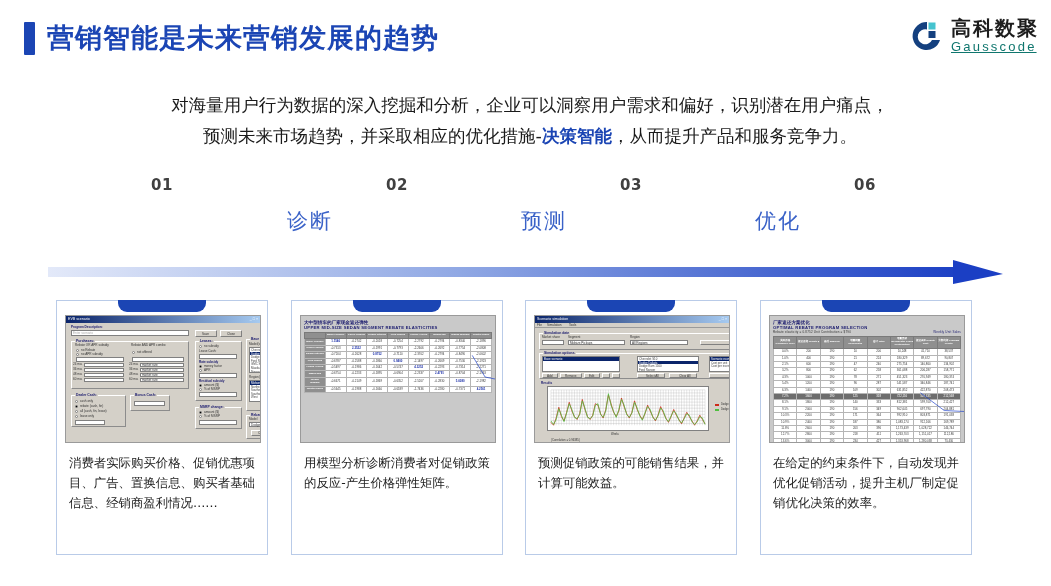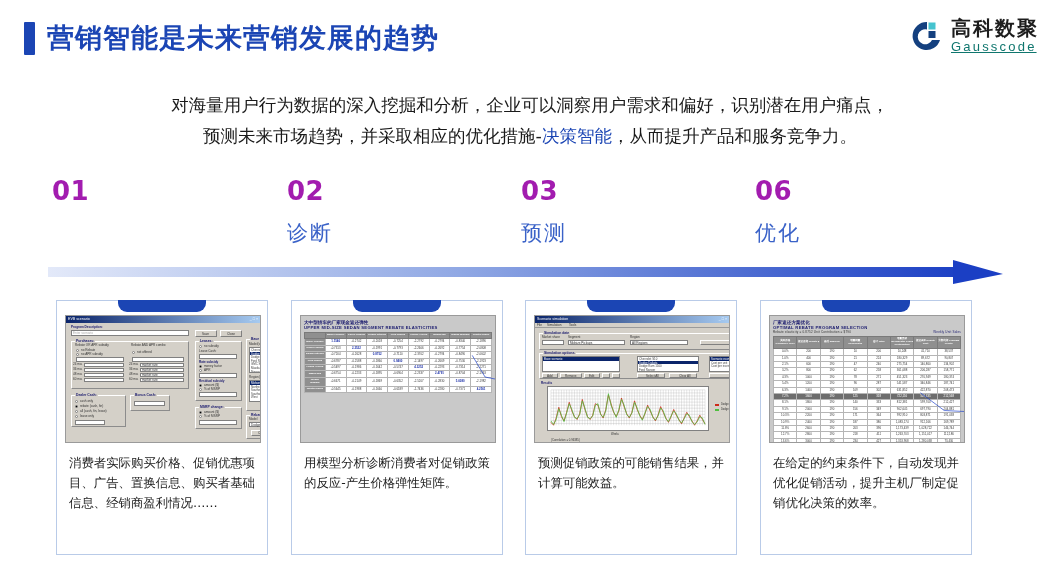--- a/index.html
+++ b/index.html
@@ -22,27 +22,27 @@
   .logo-mark { width:34px; height:34px; position:relative; margin-right:7px; }
   .logo-text { display:flex; flex-direction:column; justify-content:center; }
   .logo-cn { font-size:20px; font-weight:bold; color:#1d1d1d; letter-spacing:2px; line-height:1.05;
              font-family:"DejaVu Sans","Liberation Sans",sans-serif; }
   .logo-en { font-size:13px; color:#0f766e; letter-spacing:2.2px; line-height:1.2;text-decoration:underline; }
 
   
   .para { position:absolute; left:50px; top:90px; width:960px; text-align:center;
           font-size:17.5px; line-height:31px; color:#1a1a1a;
           font-family:"DejaVu Sans","Liberation Sans",sans-serif; }
-  .para .hl { color:#1b45b4; font-weight:normal;text-align:right; }
+  .para .hl { color:#1b45b4; font-weight:bold;text-align:right; }
 
   
   .steps { position:absolute; left:0; top:176px; width:1051px; height:72px; }
   .step { position:absolute; width:220px; }
-  .step-num { font-size:26px; font-weight:bold; color:#a21caf; letter-spacing:0.5px;
-              font-family:"DejaVu Sans","Liberation Sans",sans-serif; }
+  .step-num { font-size:15px; font-weight:bold; color:#404040; letter-spacing:0.5px;
+              font-family:"DejaVu Sans","Liberation Sans",sans-serif;text-align:center; }
   .step-label { margin-top:13px; font-size:21px; color:#3a62c8; letter-spacing:2px;
                 font-family:"DejaVu Sans","Liberation Sans",sans-serif; }
 
   
   .arrow { position:absolute; left:48px; top:258px; width:960px; height:32px; }
 
   
   .cards { position:absolute; left:0; top:300px; width:1051px; height:260px; }
   .card { position:absolute; top:0; width:212px; height:255px;
           background:#fff; border:1px solid #b9cbe8; }

